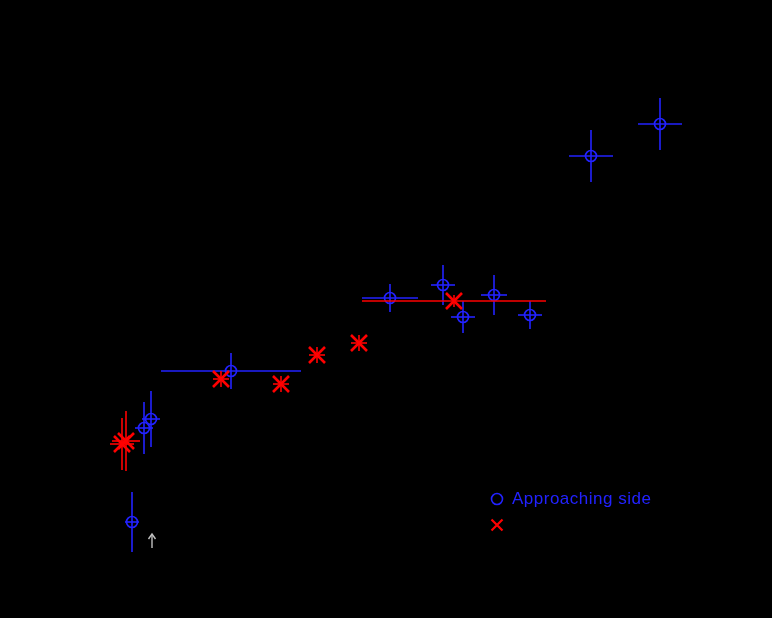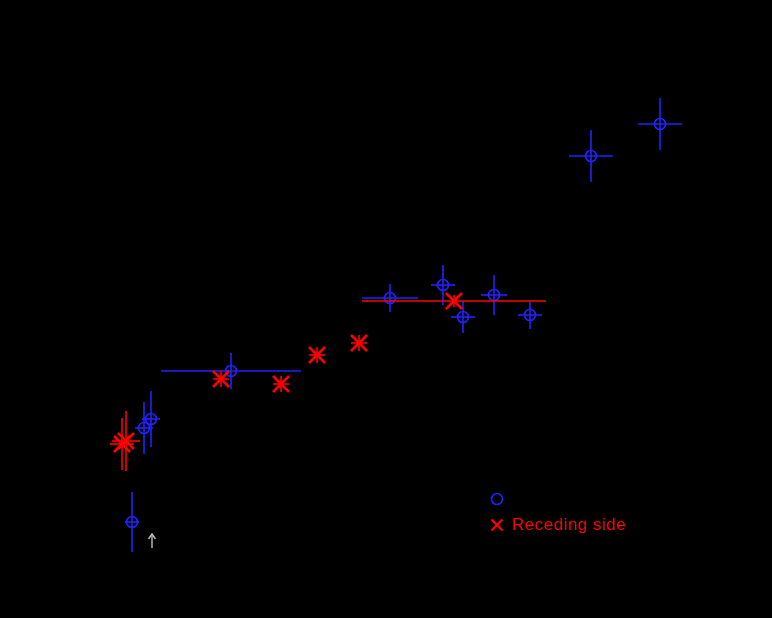--- a/index.html
+++ b/index.html
@@ -161,22 +161,22 @@
           <path d="M148.5 539 L152 534 L155.5 539" stroke="#c0c0c0" stroke-width="1.4" fill="none"></path>
         </g>
       </g>
   </svg>
 
   <div class="legend">
     <div class="legend-row">
       <svg class="legend-marker" viewBox="0 0 26 26" xmlns="http://www.w3.org/2000/svg">
         <circle cx="13" cy="13" r="5.5" fill="none" stroke="#2222ff" stroke-width="1.6"></circle>
       </svg>
+      <span class="legend-label approach">Approaching side</span>
     </div>
     <div class="legend-row">
       <svg class="legend-marker" viewBox="0 0 26 26" xmlns="http://www.w3.org/2000/svg">
         <path d="M7.5 7.5 L18.5 18.5 M18.5 7.5 L7.5 18.5" stroke="#ff0000" stroke-width="2.2" fill="none"></path>
       </svg>
-      <span class="legend-label recede">Receding side</span>
     </div>
   </div>
 
 </div>
 
 </body></html>

